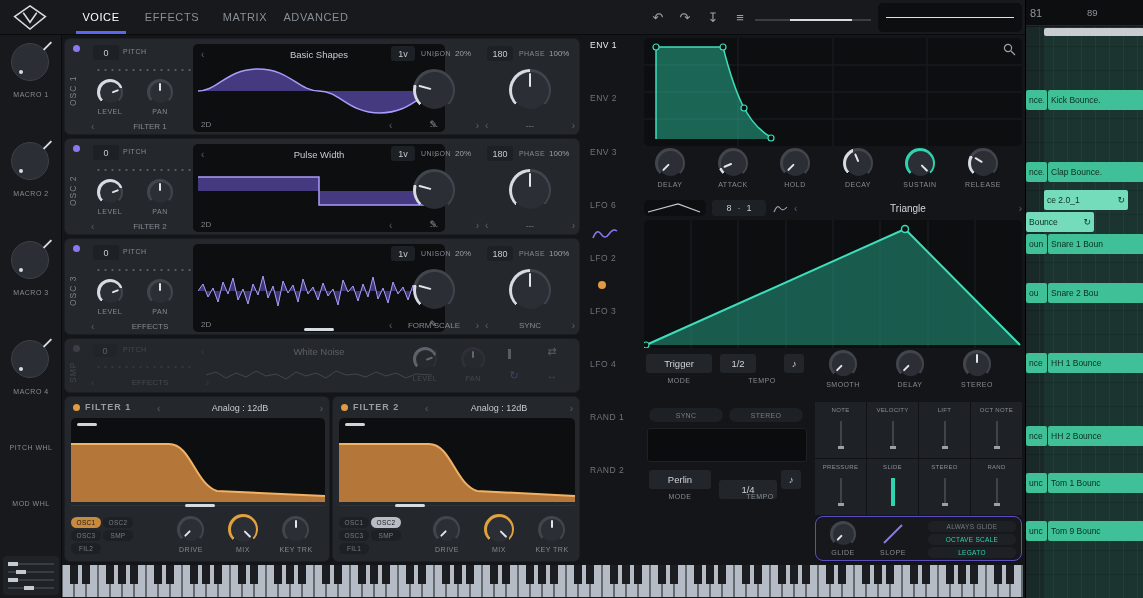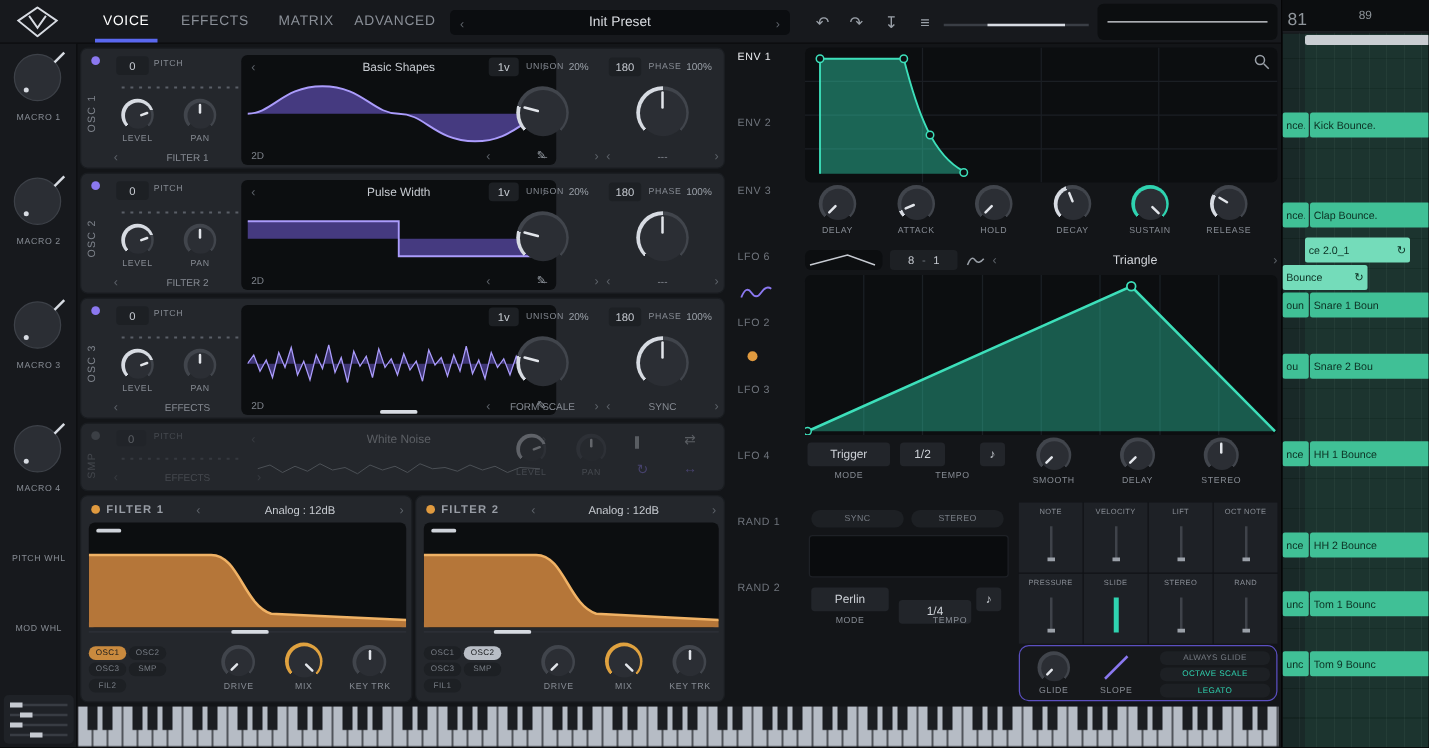--- a/index.html
+++ b/index.html
@@ -67,25 +67,20 @@
 
   <div class="a topbar">
     <svg class="a" style="left:13px;top:5px" width="34" height="25" viewBox="0 0 34 26">
       <path d="M17 1 L33 12 L17 25 L1 12 Z" fill="none" stroke="#d7dbe2" stroke-width="1.6"></path>
       <path d="M10 8 L17 18 L24 8" fill="none" stroke="#d7dbe2" stroke-width="1.6"></path>
     </svg>
     <span class="tab act" style="left:76px;width:50px">VOICE</span>
     <span class="tab" style="left:140px;width:64px">EFFECTS</span>
     <span class="tab" style="left:216px;width:58px">MATRIX</span>
     <span class="tab" style="left:282px;width:68px">ADVANCED</span>
-    <div class="a preset" style="left:360px;top:8px;width:272px;height:20px">
-      <span class="al"></span>
-      <span class="t">Init Preset</span>
-      <span class="ar"></span>
-    </div>
     <span class="tico" style="left:648px">↶</span>
     <span class="tico" style="left:675px">↷</span>
     <span class="tico" style="left:703px">↧</span>
     <span class="tico" style="left:730px">≡</span>
     <div class="a" style="left:755px;top:19px;width:116px;height:2px;background:#3a3e45">
       <div class="a" style="left:35px;top:0;width:62px;height:2px;background:#d7dbe2"></div>
     </div>
     <div class="a disp" style="left:878px;top:3px;width:144px;height:29px">
       <div class="a" style="left:8px;right:8px;top:14px;height:1px;background:#dfe2e7"></div>
     </div>
@@ -594,21 +589,21 @@
     <rect width="961" height="33" fill="url(#kb)"></rect>
   </svg>
 
   <div class="a daw">
     <div class="a" style="left:0;top:26px;width:118px;height:572px;
       background:repeating-linear-gradient(90deg,transparent 0 13px,rgba(255,255,255,0.045) 13px 14px),
                  repeating-linear-gradient(0deg,transparent 0 23px,rgba(0,0,0,0.3) 23px 24px)"></div>
     <div class="a" style="left:0;top:27px;width:18px;height:571px;background:rgba(62,190,145,0.10)"></div>
     <div class="a" style="left:18px;top:27px;width:100px;height:571px;background:rgba(62,190,145,0.17)"></div>
     <div class="a" style="left:0;top:0;width:118px;height:26px;background:#0c0e10;border-bottom:1px solid #23262a">
-      <span class="a" style="left:4px;top:7px;font-size:14px;color:#8f959b">81</span>
+      <span class="a" style="left:4px;top:7px;font-size:11px;color:#8f959b">81</span>
       <span class="a" style="left:61px;top:7px;font-size:9.5px;color:#8f959b">89</span>
     </div>
     <div class="a" style="left:18px;top:28px;width:100px;height:8px;background:#c9cdd2;border-radius:2px"></div>
 
     <div class="clip a partial" style="left:0;top:90px;width:21px">
         <span class="clip-t">nce.</span>
       </div>
     <div class="clip a" style="left:22px;top:90px;width:96px">
         <span class="clip-t">Kick Bounce.</span>
       </div>

